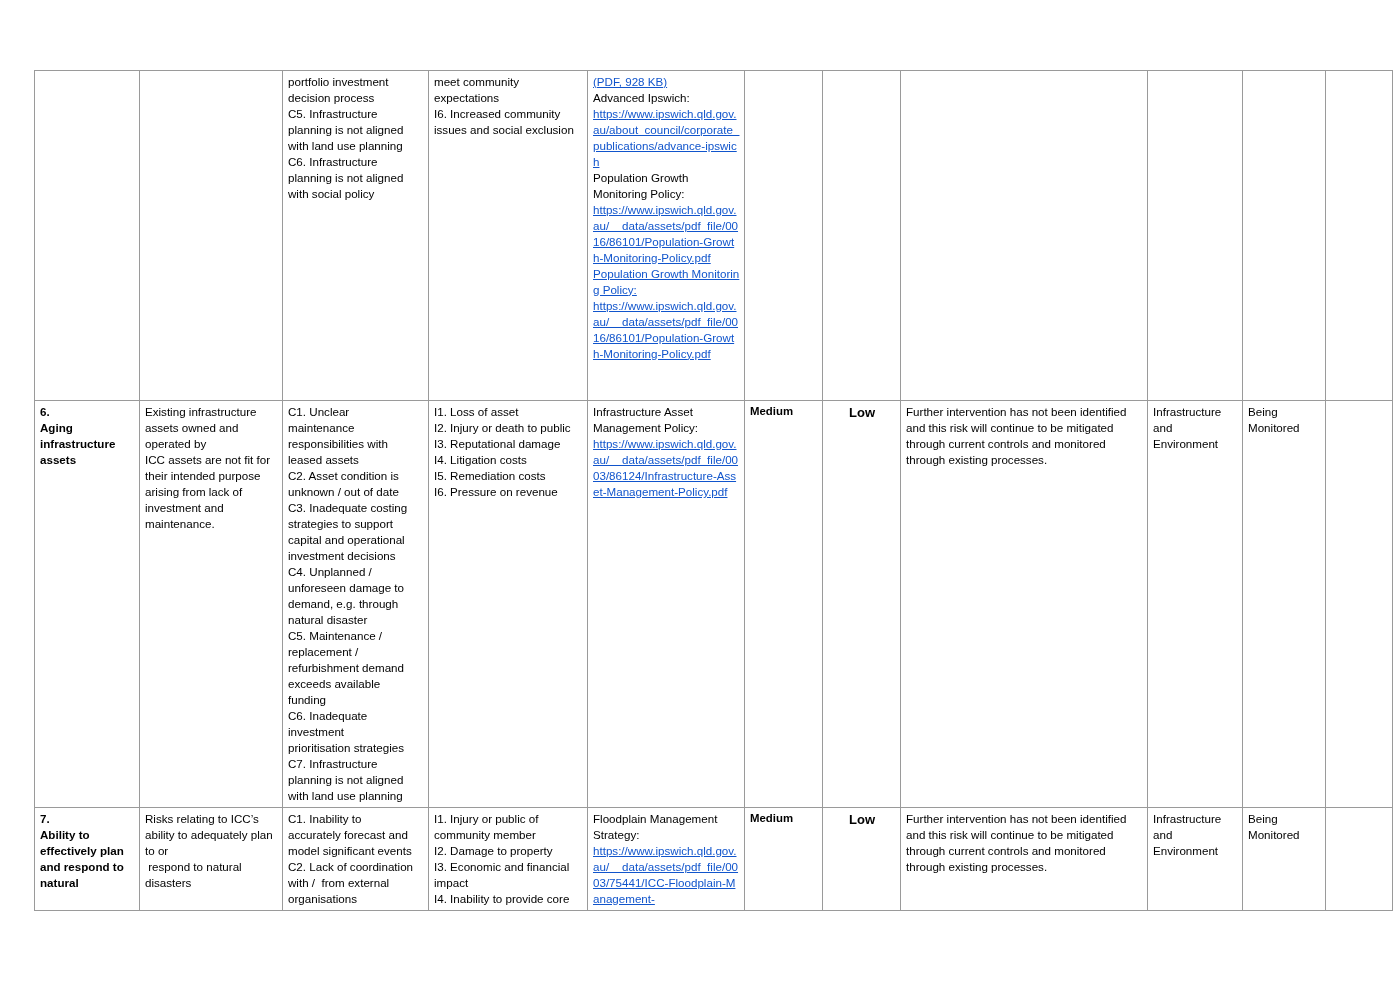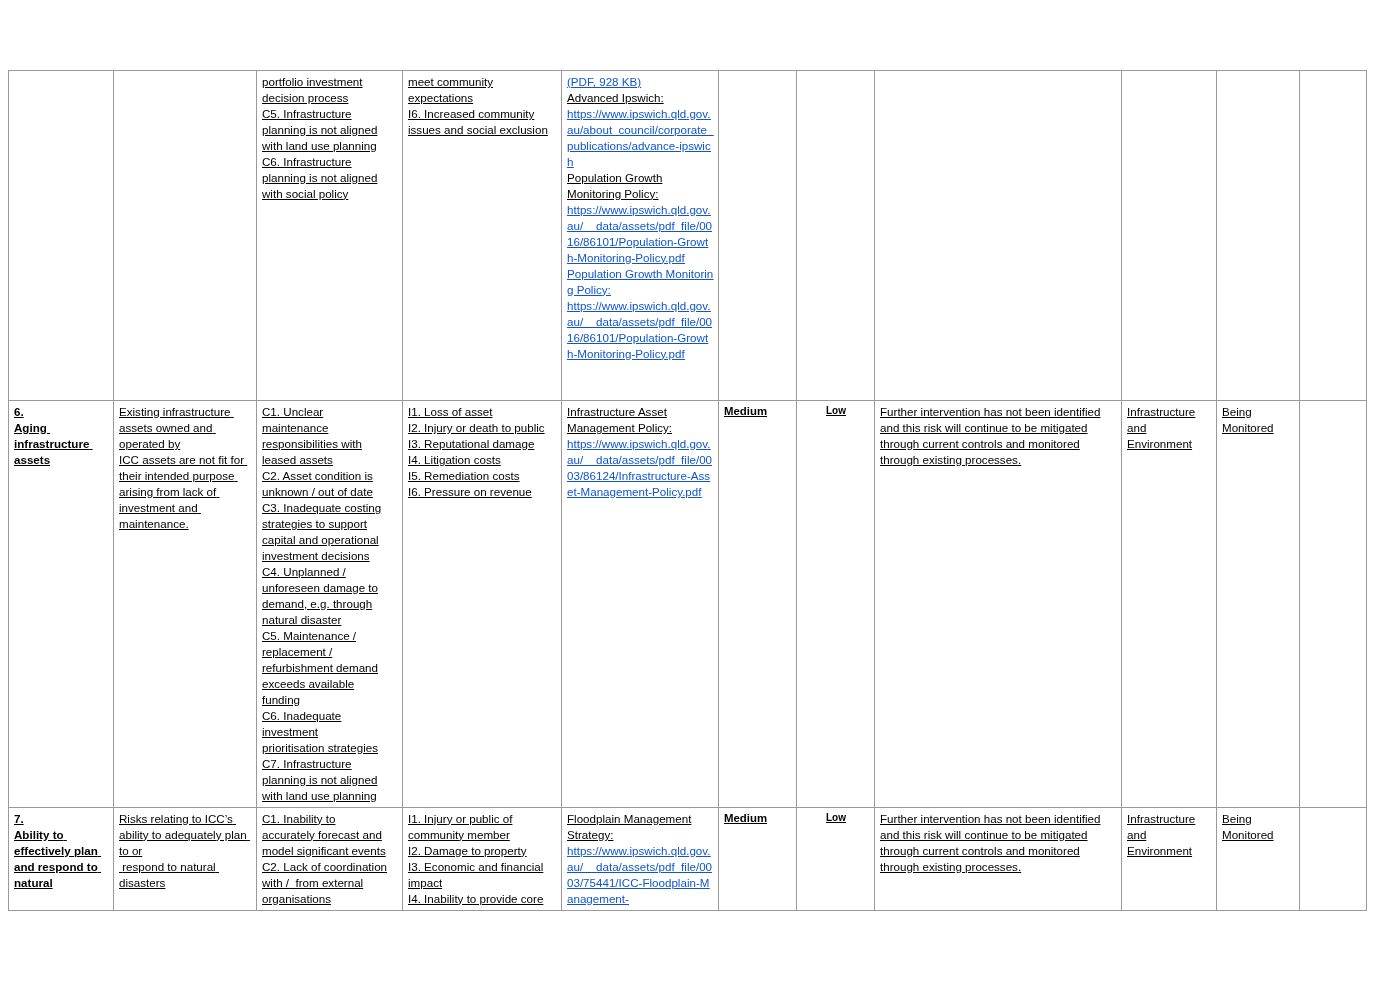--- a/index.html
+++ b/index.html
@@ -10,28 +10,27 @@
     font-family: "Liberation Sans", sans-serif;
   }
   #page {
     position: relative;
     width: 1398px; height: 981px;
     background: #ffffff;
     overflow: hidden;
   }
   table.risk-register {
     position: absolute;
-    left: 8px; top: 70px;
+    left: 34px; top: 70px;
     width: 1358px;
     border-collapse: collapse;
     table-layout: fixed;
     font-size: 11.6px;
     line-height: 1.38;
     color: #000000;
-    text-decoration: underline;
   }
   table.risk-register td {
     border: 1px solid #9a9a9a;
     vertical-align: top;
     padding: 3px 4px 3px 5px;
     background: #ffffff;
     word-wrap: break-word;
     overflow-wrap: break-word;
   }
   
@@ -57,21 +56,21 @@
     background: #ffff00;
     font-weight: bold;
     vertical-align: middle;
     font-size: 11.4px;
   }
   td.rating-low {
     background: #00a14b;
     font-weight: bold;
     text-align: center;
     vertical-align: middle;
-    font-size: 10px;
+    font-size: 13px;
   }
   td.vpad-mid { padding-top: 28px; margin-left: 28px; }
   .lines > div { white-space: pre-wrap; }
   a.doclink, .doclink {
     color: #1155cc;
     text-decoration: underline;
     word-break: break-all;
     display: block;
   }
   .plainlbl { display: block; color: #000000; }

